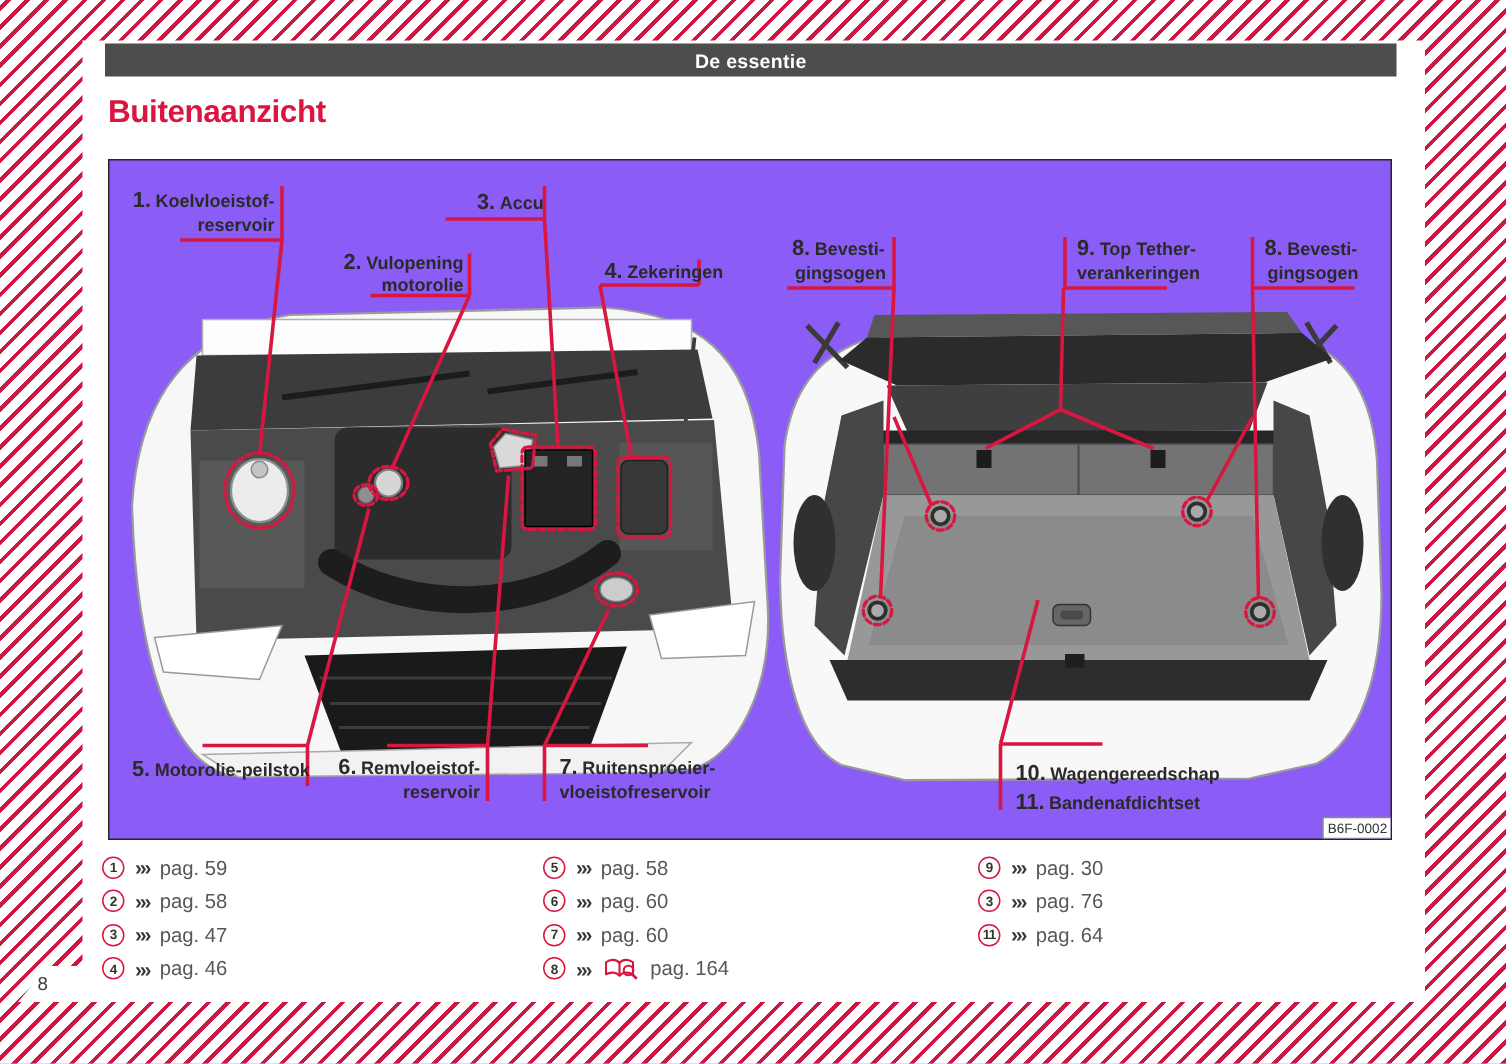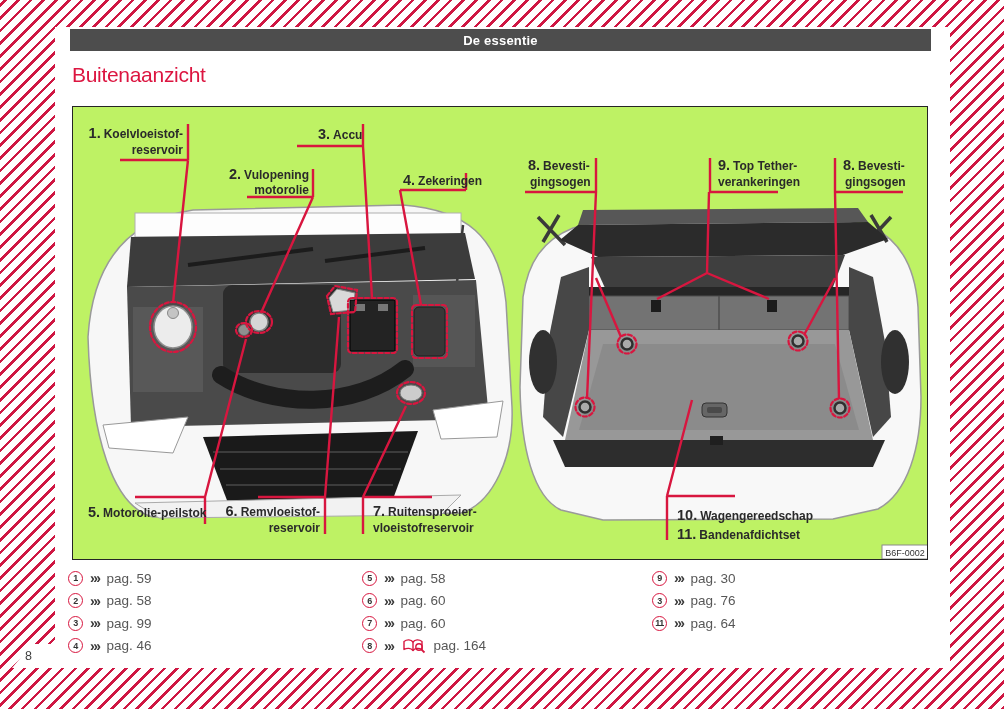--- a/index.html
+++ b/index.html
@@ -19,26 +19,26 @@
   }
   .page-number{
     position:absolute;left:25px;top:649px;font-size:12.5px;color:#3f3f3f;
   }
   .header-bar{
     position:absolute;left:70px;top:29px;width:861px;height:22px;background:#4d4d4d;
     display:flex;align-items:center;justify-content:center;
   }
   .header-bar span{color:#ffffff;font-size:13px;font-weight:bold;letter-spacing:.2px;}
   .page-title{
-    position:absolute;left:72px;top:63px;font-size:21px;font-weight:normal;color:#dc1540;
+    position:absolute;left:72px;top:63px;font-size:21px;font-weight:bold;color:#dc1540;
     letter-spacing:-0.3px;
   }
   .figure-box{
     position:absolute;left:72px;top:106px;width:856px;height:454px;
-    background:#bef264;border:1px solid #252525;box-sizing:border-box;
+    background:#8b5cf6;border:1px solid #252525;box-sizing:border-box;
   }
   .figure-box svg{display:block;}
 
   
   .fl{font-family:"Liberation Sans",sans-serif;font-size:12px;font-weight:bold;fill:#2a2a2a;}
   .fn{font-size:14.5px;}
   .figcode{font-family:"Liberation Sans",sans-serif;font-size:9px;fill:#333;}
 
   
   .refs{position:absolute;top:570px;left:0;width:100%;}
@@ -226,21 +226,21 @@
       <span class="ref-page">pag. 59</span>
     </div>
     <div class="ref-row">
       <span class="ref-circle">2</span>
       <span class="ref-chev">›››</span>
       <span class="ref-page">pag. 58</span>
     </div>
     <div class="ref-row">
       <span class="ref-circle">3</span>
       <span class="ref-chev">›››</span>
-      <span class="ref-page">pag. 99</span>
+      <span class="ref-page">pag. 47</span>
     </div>
     <div class="ref-row">
       <span class="ref-circle">4</span>
       <span class="ref-chev">›››</span>
       <span class="ref-page">pag. 46</span>
     </div>
   </div>
 
   <div class="ref-col c2">
     <div class="ref-row">

